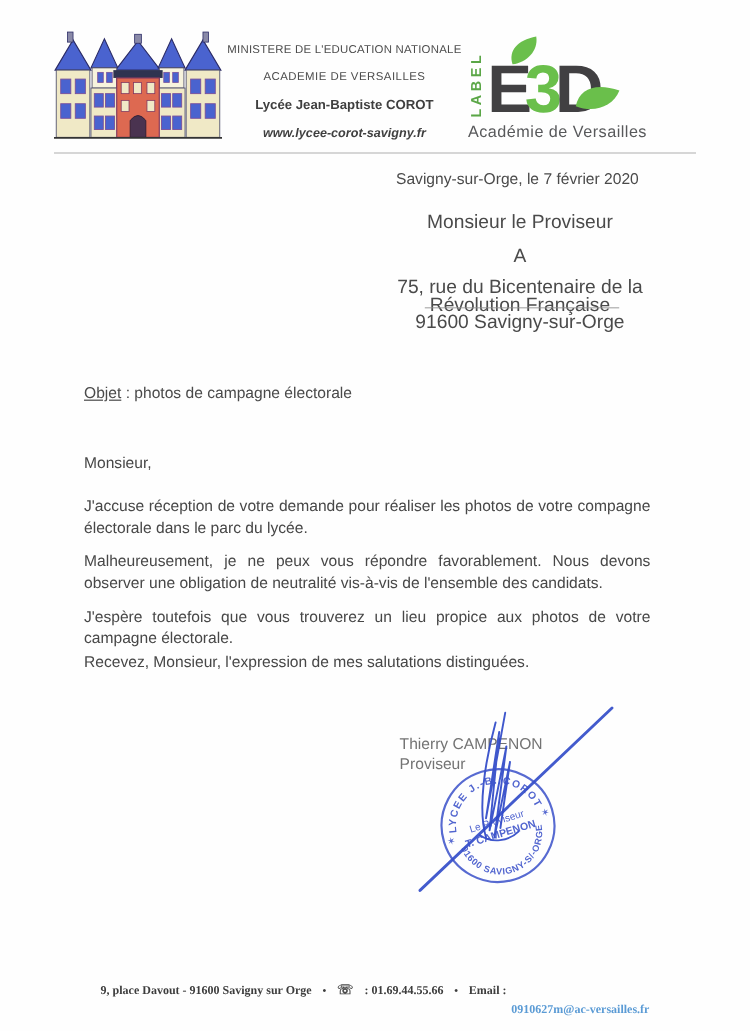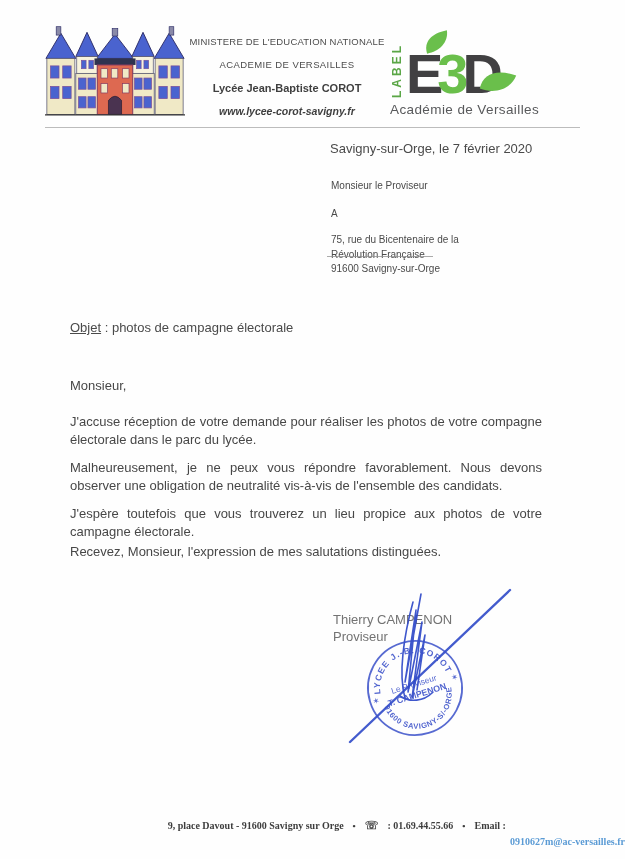--- a/index.html
+++ b/index.html
@@ -33,21 +33,21 @@
   .e3d-big .l3 { color:#6abf4b; }
   .leaf-a { position:absolute; left:16px; top:-15px; width:30px; height:20px; transform:rotate(-18deg); }
   .leaf-b { position:absolute; right:-20px; top:22px; width:38px; height:26px; transform:rotate(12deg); }
   .e3d-sub { font-size:13.5px; color:#58595b; letter-spacing:.4px; margin-top:2px; }
 
   .rule { position:absolute; left:45px; top:127px; width:535px; height:1px; background:#bcbcbc; }
 
   
   .date-line { position:absolute; left:330px; top:141px; font-size:13px; color:#4a4a4a; }
 
-  .recipient { position:absolute; left:331px; top:179px; font-size:10px; color:#4a4a4a; line-height:14.6px; }
+  .recipient { position:absolute; left:331px; top:179px; font-size:16px; color:#4a4a4a; line-height:14.6px;text-align:center; }
   .recipient .sp { margin-bottom:13px; }
   .recipient .sp2 { margin-bottom:12px; }
   .struck { position:relative; display:inline-block; }
   .struck::after {
     content:""; position:absolute; left:-4px; right:-8px; top:54%;
     border-top:1px solid #8f8f8f; opacity:.75;
   }
 
   .subject { position:absolute; left:70px; top:320px; font-size:13px; color:#4a4a4a; }
   .subject .u { text-decoration:underline; }
@@ -59,21 +59,21 @@
   .closing { position:absolute; left:70px; top:544px; font-size:13px; color:#474747; }
 
   
   .sig-name { position:absolute; left:333px; top:612px; font-size:13px; color:#737373; line-height:16.5px; }
   .sig-art { position:absolute; left:338px; top:580px; width:242px; height:172px; }
   .sig-art svg { width:100%; height:100%; }
 
   
   .footer {
     position:absolute; left:0; top:820px; width:100%;
-    display:flex; justify-content:flex-end; align-items:baseline; gap:9px;
+    display:flex; justify-content:center; align-items:baseline; gap:9px;
     font-family:"Liberation Serif","DejaVu Serif",serif;
     font-weight:bold; font-size:10px; color:#3d3d3d;
   }
   .footer .fax { font-size:11px; line-height:10px; color:#4a4a4a; }
   .footer .dot { font-size:9px; }
   .footer a { color:#5b9bd5; text-decoration:none; cursor:pointer;margin-top:16px; }
   .footer .email-wrap { display:inline-flex; gap:4px; }
 </style>
 </head>
 <body>

